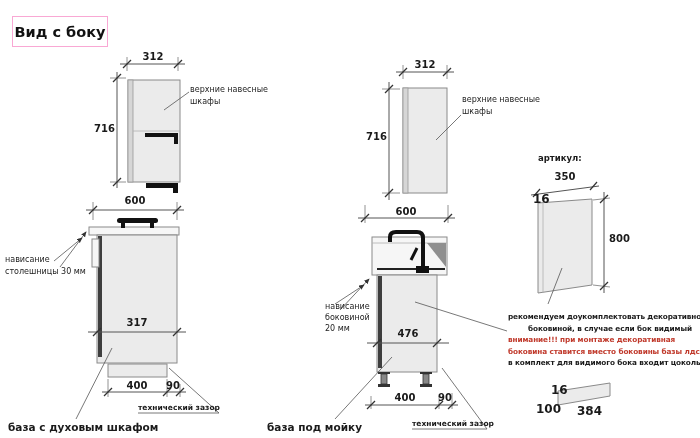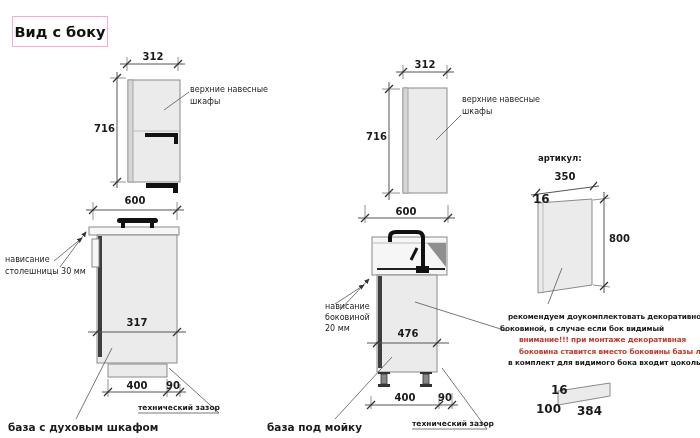--- a/index.html
+++ b/index.html
@@ -9,21 +9,21 @@
     font-family:"DejaVu Sans", sans-serif; overflow:hidden;
   }
   svg.linework { position:absolute; left:0; top:0; width:700px; height:438px; }
   .t { position:absolute; color:#1a1a1a; white-space:nowrap; }
   .dim { font-weight:bold; font-size:10px; text-align:center; }
   .dim-sm { font-weight:bold; font-size:12px; }
   .lbl { font-weight:normal; font-size:8px; line-height:12px; color:#222; }
   .cap { font-weight:bold; font-size:10.5px; }
   .gap { font-weight:bold; font-size:7.5px; }
   .note-line { font-weight:bold; font-size:7.3px; letter-spacing:-0.1px; line-height:11.6px; }
-  .red { color:#c0392b;margin-left:11px; }
+  .red { color:#c0392b; }
   .title-box {
     position:absolute; left:12px; top:16px; width:96px; height:31px;
     border:1px solid #f9a8d4; background:#fff; display:flex; align-items:center; justify-content:center;
   }
   .title-box span { font-weight:bold; font-size:14.5px; color:#111; }
   
   .cab   { fill:#ebebeb; stroke:#8a8a8a; stroke-width:1; }
   .top   { fill:#f6f6f6; stroke:#8a8a8a; stroke-width:1; }
   .edge  { fill:#d6d6d6; stroke:#9a9a9a; stroke-width:0.8; }
   .dark  { fill:#3e3e3e; stroke:none; }
@@ -235,21 +235,21 @@
   <div class="t dim" style="left:432px;top:392px;width:26px;">90</div>
   <div class="t gap" style="left:412px;top:419px;">технический зазор</div>
   <div class="t cap" style="left:267px;top:421px;">база под мойку</div>
 
   <div class="t dim-sm" style="left:538px;top:153px;font-size:8.5px;">артикул:</div>
   <div class="t dim" style="left:545px;top:171px;width:40px;">350</div>
   <div class="t dim-sm" style="left:533px;top:192px;">16</div>
   <div class="t dim" style="left:609px;top:233px;">800</div>
 
   <div class="t note-line" style="left:508px;top:311px;">рекомендуем доукомплектовать декоративной</div>
-  <div class="t note-line" style="left:480px;top:322.6px;padding-left:20px;">боковиной, в случае если бок видимый</div>
+  <div class="t note-line" style="left:508px;top:322.6px;padding-left:20px;">боковиной, в случае если бок видимый</div>
   <div class="t note-line red" style="left:508px;top:334.2px;">внимание!!! при монтаже декоративная</div>
   <div class="t note-line red" style="left:508px;top:345.8px;">боковина ставится вместо боковины базы лдсп</div>
   <div class="t note-line" style="left:508px;top:357.4px;">в комплект для видимого бока входит цоколь:</div>
 
   <div class="t dim-sm" style="left:551px;top:383px;">16</div>
   <div class="t dim-sm" style="left:536px;top:402px;">100</div>
   <div class="t dim-sm" style="left:577px;top:404px;">384</div>
 
 </div>
 

